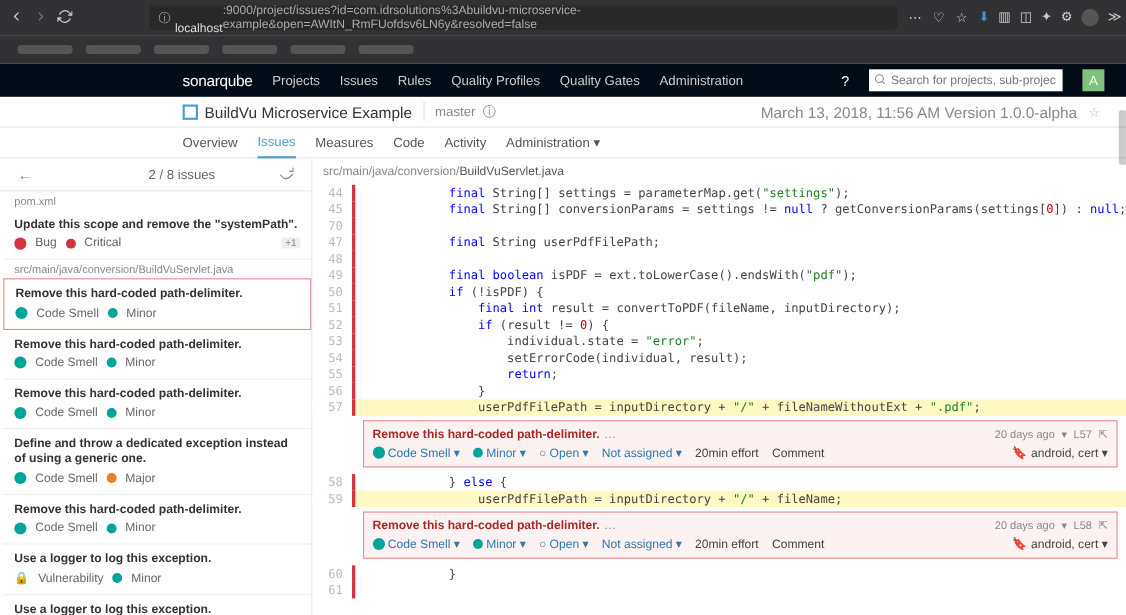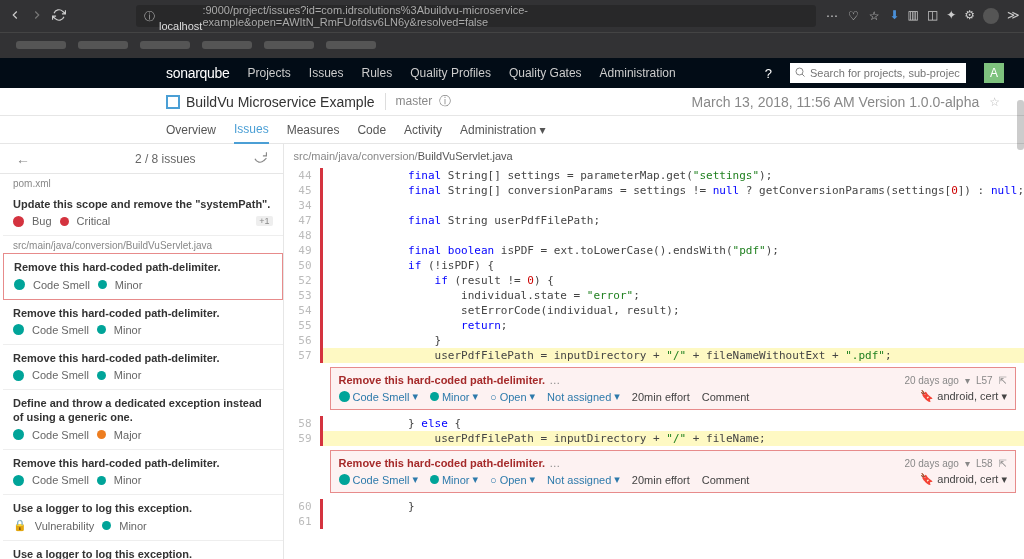--- a/index.html
+++ b/index.html
@@ -261,39 +261,43 @@
     <div class="code-area" id="code1">
         <div class="code-line ">
       <span class="ln">44</span>
       <span class="red-bar"></span>
       <span class="cd">            <span class="kw2">final</span> String[] settings = parameterMap.get(<span class="k-str">"settings"</span>);</span></div>
         <div class="code-line ">
       <span class="ln">45</span>
       <span class="red-bar"></span>
       <span class="cd">            <span class="kw2">final</span> String[] conversionParams = settings != <span class="kw2">null</span> ? getConversionParams(settings[<span class="k-num">0</span>]) : <span class="kw2">null</span>;</span></div>
         <div class="code-line ">
-      <span class="ln">34</span>
+      <span class="ln">70</span>
       <span class="red-bar"></span>
       <span class="cd"></span></div>
         <div class="code-line ">
       <span class="ln">47</span>
       <span class="red-bar"></span>
       <span class="cd">            <span class="kw2">final</span> String userPdfFilePath;</span></div>
         <div class="code-line ">
       <span class="ln">48</span>
       <span class="red-bar"></span>
       <span class="cd"></span></div>
         <div class="code-line ">
       <span class="ln">49</span>
       <span class="red-bar"></span>
       <span class="cd">            <span class="kw2">final</span> <span class="kw2">boolean</span> isPDF = ext.toLowerCase().endsWith(<span class="k-str">"pdf"</span>);</span></div>
         <div class="code-line ">
       <span class="ln">50</span>
       <span class="red-bar"></span>
       <span class="cd">            <span class="kw2">if</span> (!isPDF) {</span></div>
+        <div class="code-line ">
+      <span class="ln">51</span>
+      <span class="red-bar"></span>
+      <span class="cd">                <span class="kw2">final</span> <span class="kw2">int</span> result = convertToPDF(fileName, inputDirectory);</span></div>
         <div class="code-line ">
       <span class="ln">52</span>
       <span class="red-bar"></span>
       <span class="cd">                <span class="kw2">if</span> (result != <span class="k-num">0</span>) {</span></div>
         <div class="code-line ">
       <span class="ln">53</span>
       <span class="red-bar"></span>
       <span class="cd">                    individual.state = <span class="k-str">"error"</span>;</span></div>
         <div class="code-line ">
       <span class="ln">54</span>

